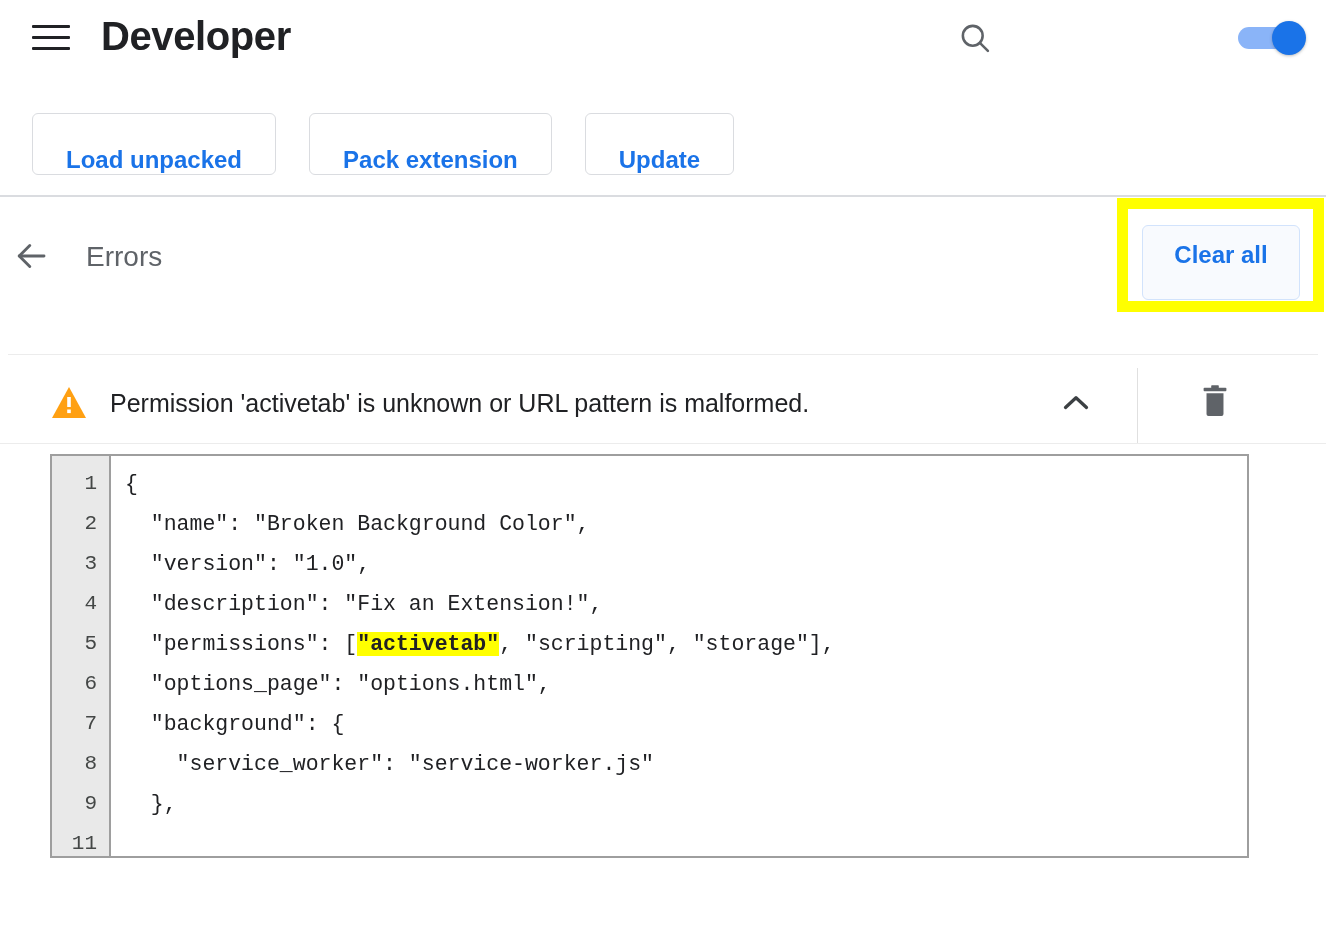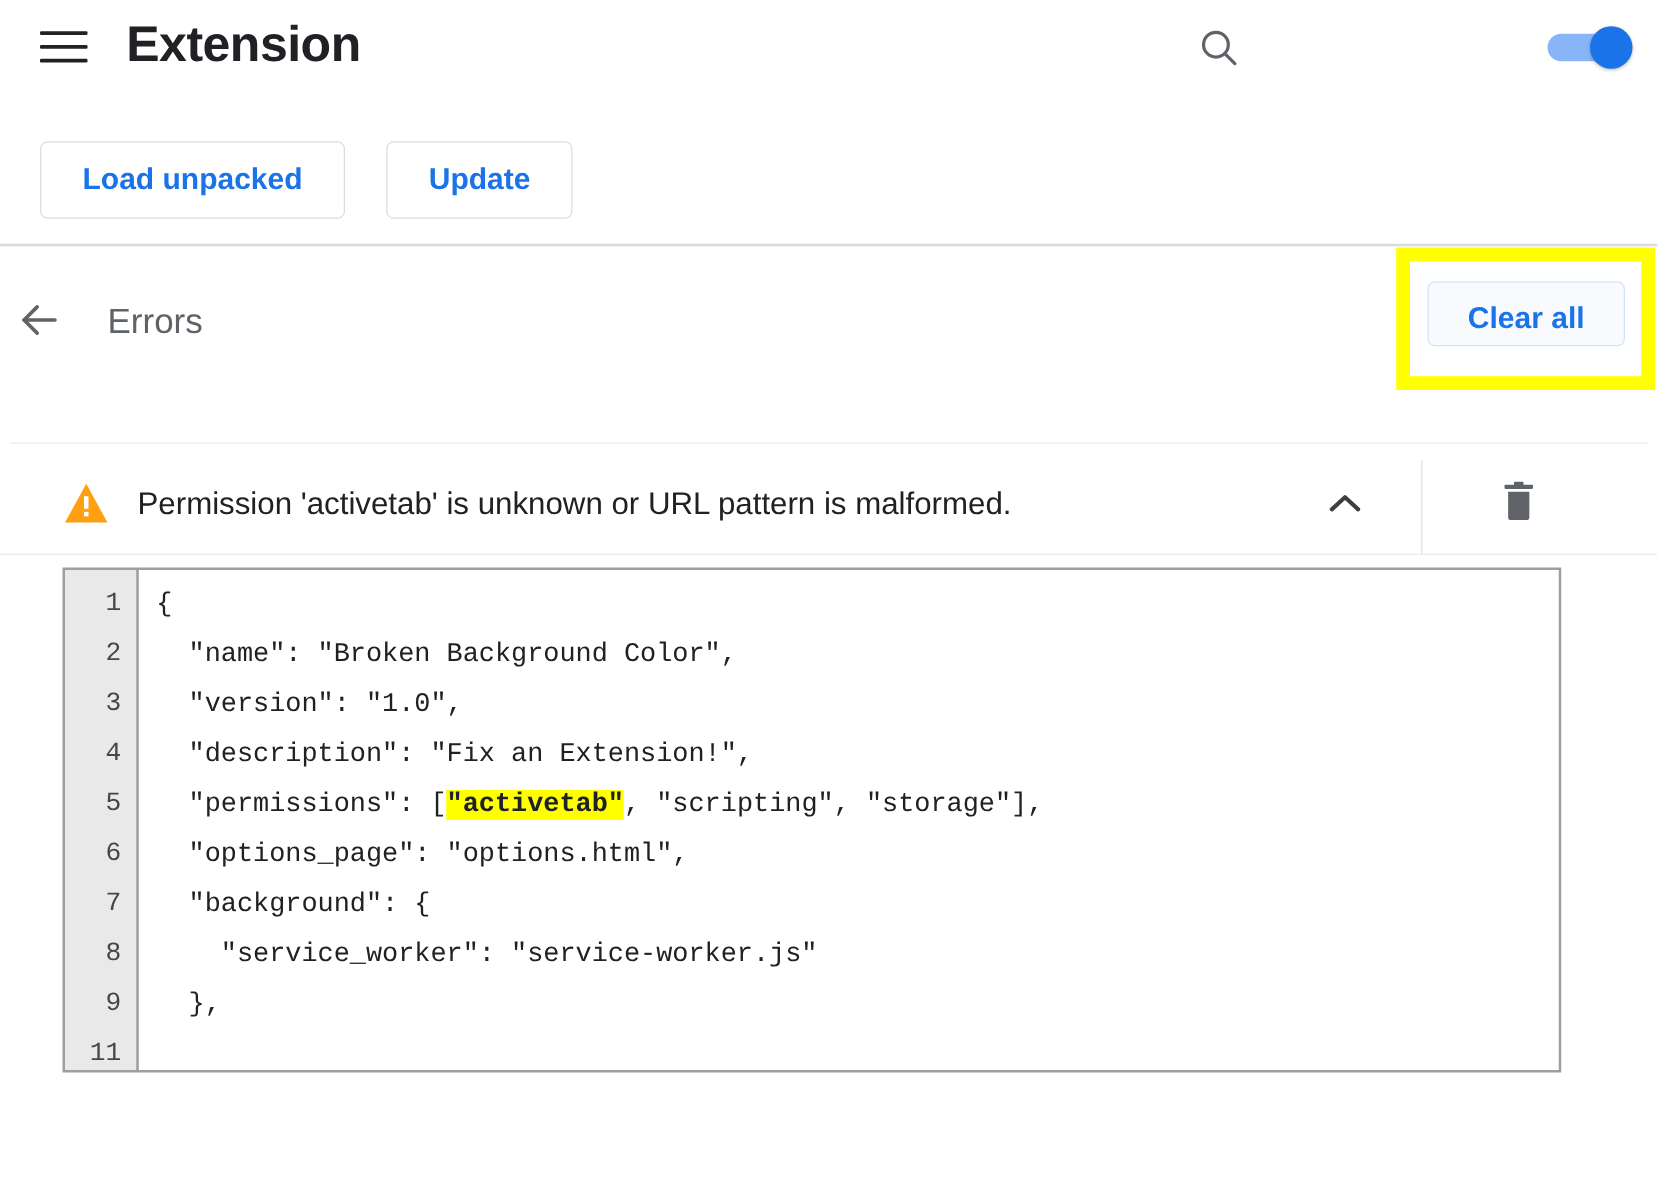--- a/index.html
+++ b/index.html
@@ -116,21 +116,21 @@
   }
   .btn-outline {
     height: 62px;
     border: 1px solid #dadce0;
     border-radius: 6px;
     background: #ffffff;
     color: #1a73e8;
     font-size: 24px;
     font-weight: 700;
     font-family: "Liberation Sans", sans-serif;
-    padding: 0 33px;
+    padding: 16px 33px;
     cursor: pointer;
     line-height: 60px;
     white-space: nowrap;
   }
 
   .divider-top {
     position: absolute;
     left: 0;
     top: 195px;
     width: 1326px;
@@ -174,21 +174,21 @@
     border: 11px solid #ffff00;
     background: transparent;
     pointer-events: none;
   }
 
   .btn-clear {
     position: absolute;
     left: 1142px;
     top: 225px;
     width: 158px;
-    height: 52px;
+    height: 75px;
     border: 1px solid #d2e3fc;
     border-radius: 6px;
     background: #f8fafe;
     color: #1a73e8;
     font-size: 24px;
     font-weight: 700;
     font-family: "Liberation Sans", sans-serif;
     cursor: pointer;
     line-height: 58px;
     text-align: center;
@@ -315,38 +315,39 @@
 
 <div class="page">
 
   <div class="topbar">
     <div class="hamburger">
       <span></span>
       <span></span>
       <span></span>
     </div>
 
-    <div class="app-title">Extension</div>
+    <div class="app-title">Developer</div>
 
     <div class="search-icon">
       <svg width="36" height="36" viewBox="0 0 24 24">
         <circle cx="10.5" cy="10.5" r="6.6" fill="none" stroke="#5f6368" stroke-width="1.7"></circle>
         <line x1="15.4" y1="15.4" x2="20.6" y2="20.6" stroke="#5f6368" stroke-width="1.7" stroke-linecap="round"></line>
       </svg>
     </div>
 
 
     <div class="toggle">
       <div class="toggle-track"></div>
       <div class="toggle-knob"></div>
     </div>
   </div>
 
   <div class="actions">
     <button class="btn-outline">Load unpacked</button>
+    <button class="btn-outline">Pack extension</button>
     <button class="btn-outline">Update</button>
   </div>
 
   <div class="divider-top"></div>
 
   <div class="errors-header">
     <div class="back-arrow">
       <svg width="36" height="36" viewBox="0 0 24 24">
         <line x1="3.5" y1="12" x2="20" y2="12" stroke="#5f6368" stroke-width="1.9" stroke-linecap="round"></line>
         <polyline points="10.5,5 3.5,12 10.5,19" fill="none" stroke="#5f6368" stroke-width="1.9" stroke-linecap="round" stroke-linejoin="round"></polyline>

